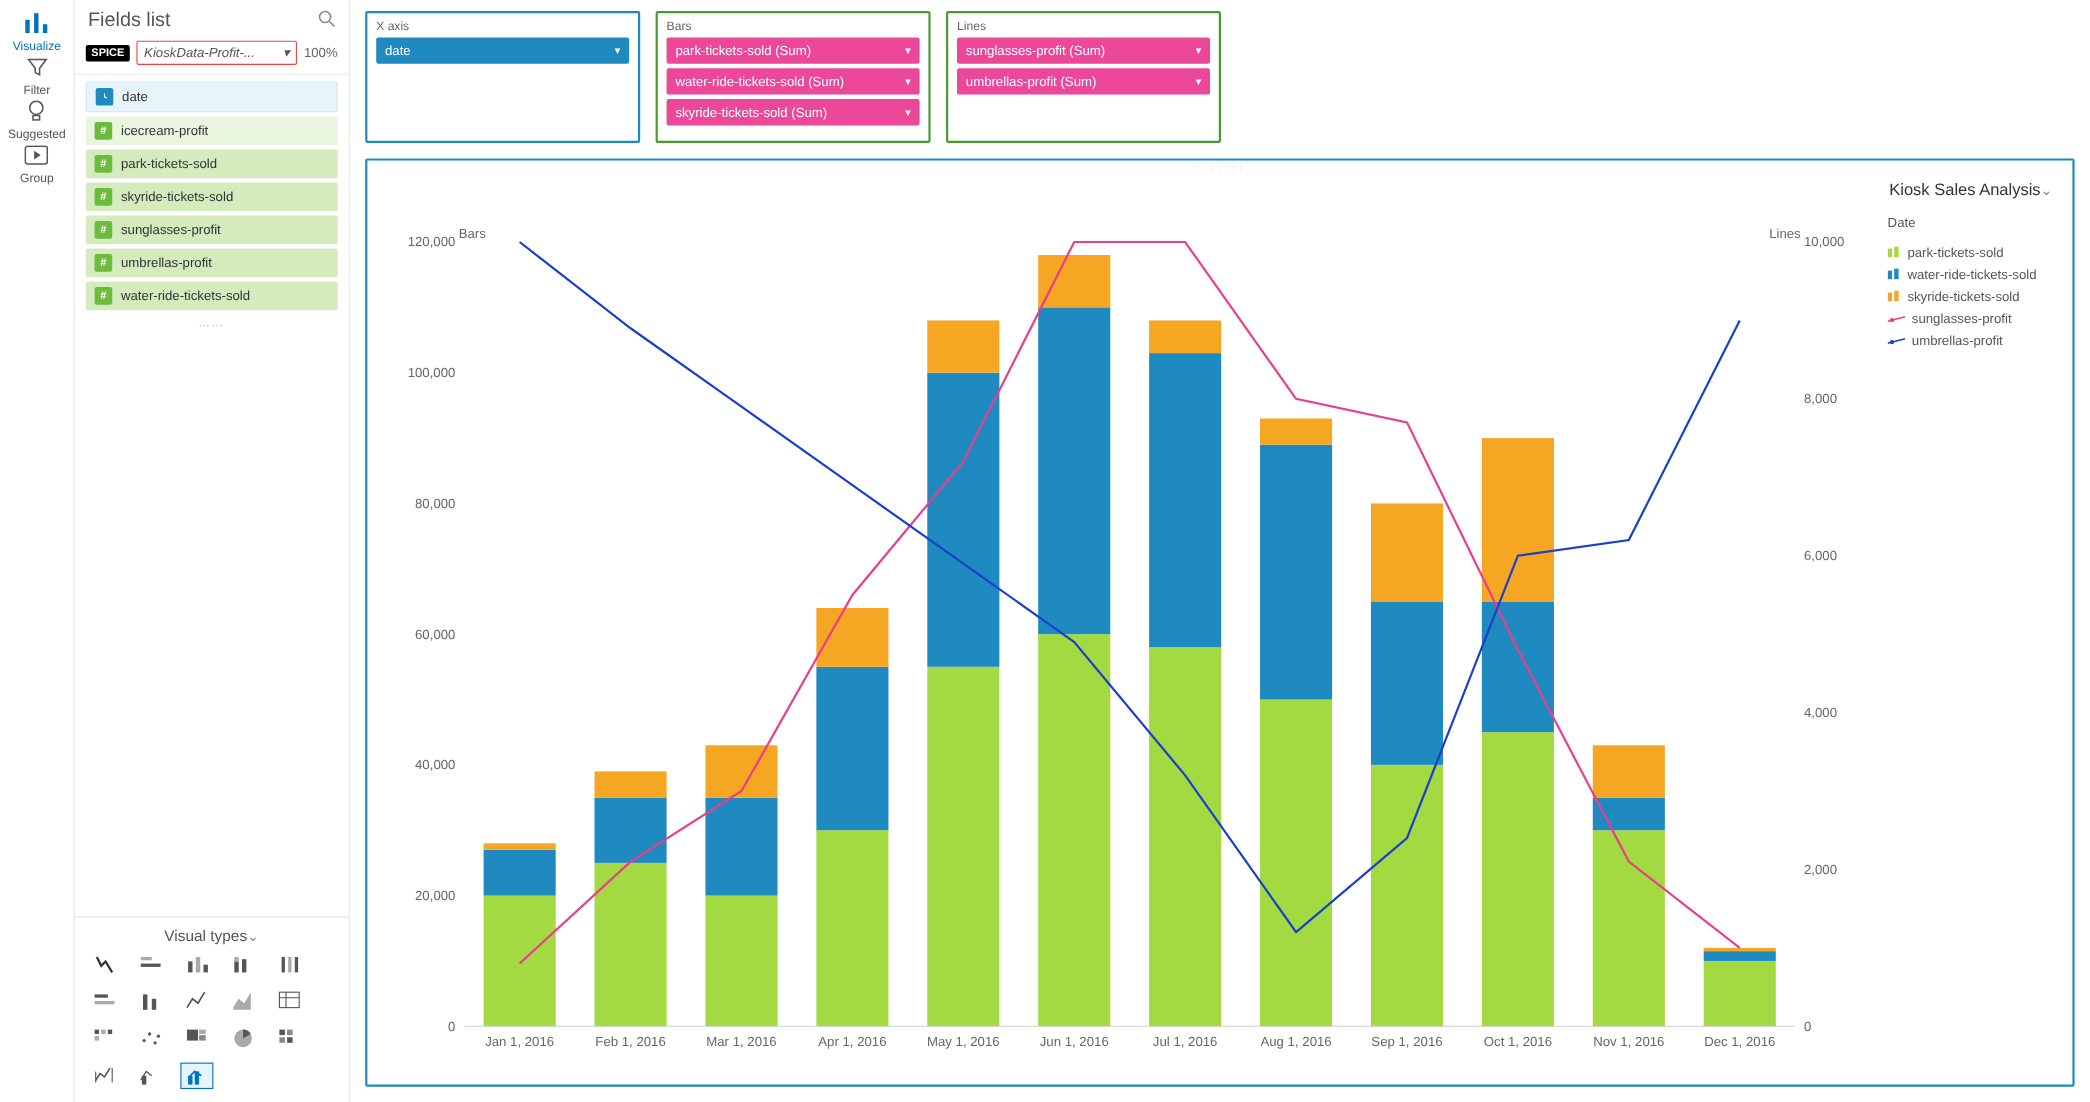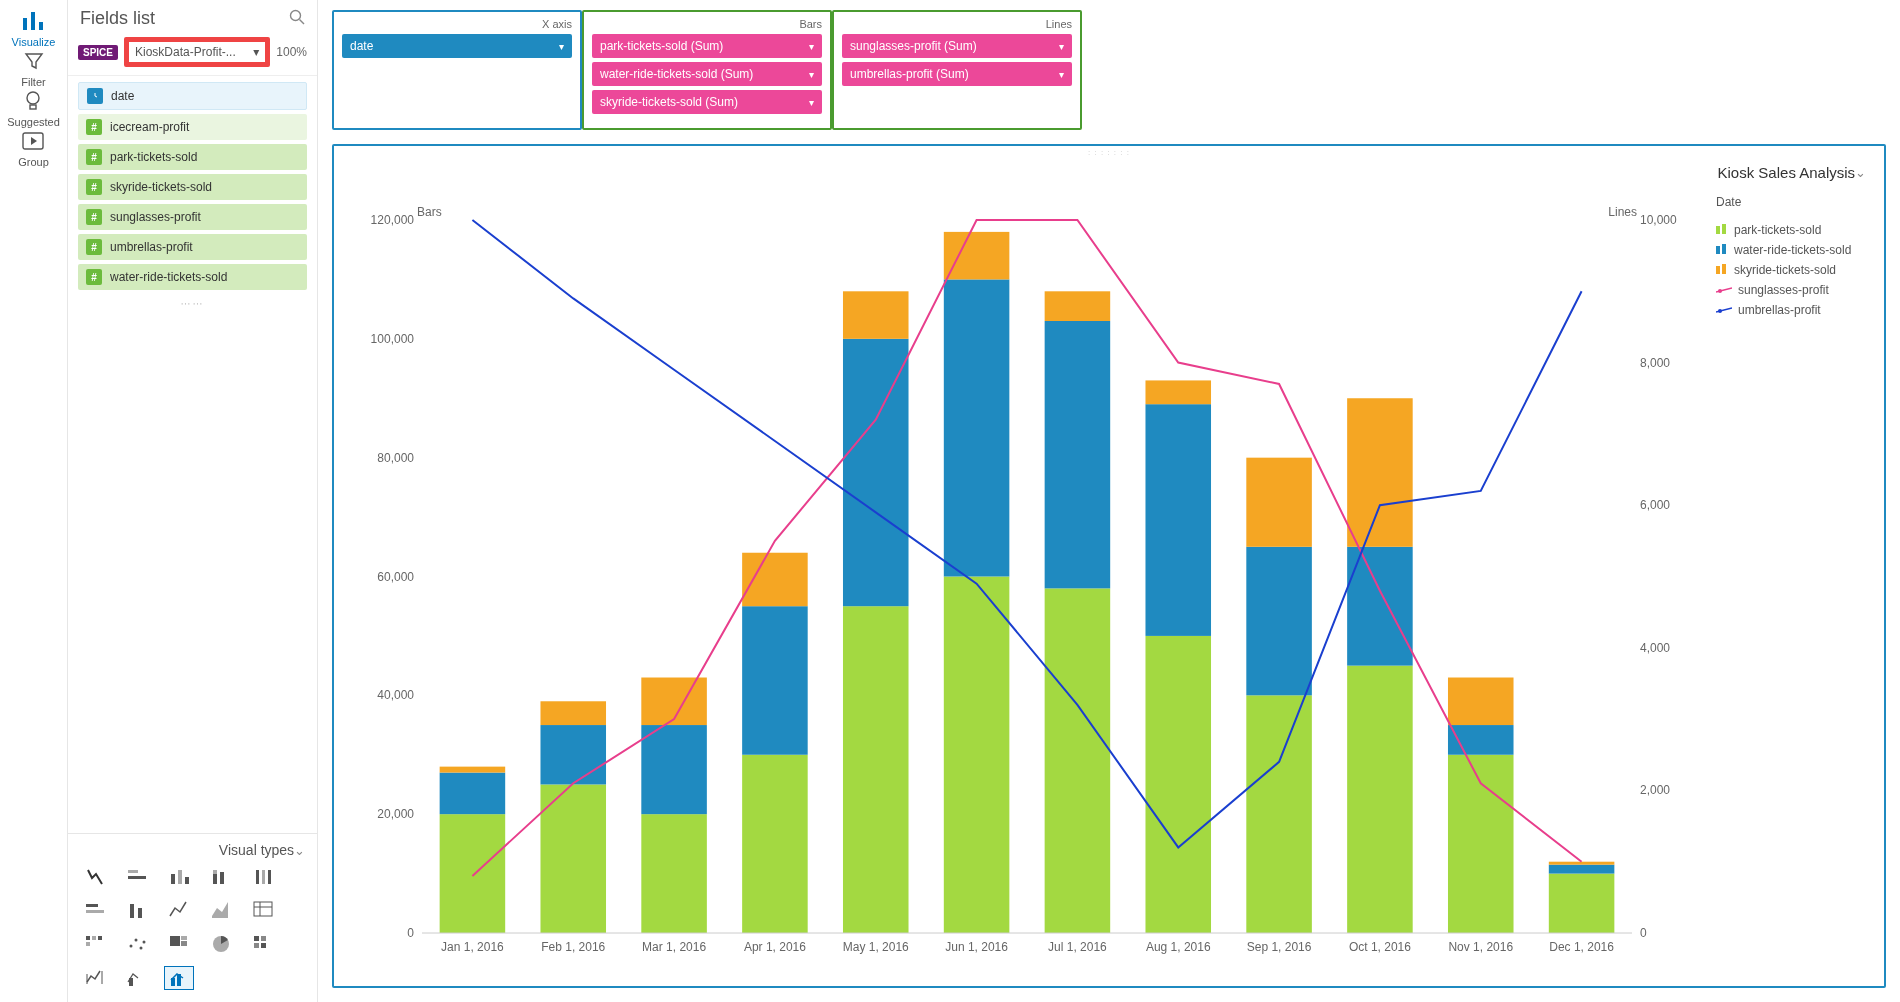--- a/index.html
+++ b/index.html
@@ -13,47 +13,47 @@
 .rail-item.active { color: #0073bb; }
 .rail-item .ico { width: 26px; height: 26px; display: flex; align-items: center; justify-content: center; }
 .rail-item span.lbl { font-size: 11px; }
 
 
 .fields-panel { width: 250px; border-right: 1px solid #e6e6e6; display: flex; flex-direction: column; }
 .fields-head { display: flex; align-items: center; justify-content: space-between; padding: 8px 12px 4px 12px; }
 .fields-head h2 { font-size: 18px; font-weight: 400; color: #555; }
 .search-ico { color: #888; cursor: pointer; }
 .dataset-row { display: flex; align-items: center; gap: 6px; padding: 4px 10px 8px 10px; border-bottom: 1px solid #eee; }
-.spice-badge { background: #701a75; color: #fff; font-size: 10px; font-weight: 700; padding: 2px 5px; border-radius: 2px; }
-.dataset-select { flex: 1; display: flex; align-items: flex-start; justify-content: space-between; border: 5px solid #ef4444; border-radius: 2px; padding: 3px 6px; font-size: 12px; color: #555; background: #fff; cursor: pointer; }
+.spice-badge { background: #000000; color: #fff; font-size: 10px; font-weight: 700; padding: 2px 5px; border-radius: 2px; }
+.dataset-select { flex: 1; display: flex; align-items: flex-start; justify-content: space-between; border: 1px solid #ef4444; border-radius: 2px; padding: 3px 6px; font-size: 12px; color: #555; background: #fff; cursor: pointer; font-style: italic; }
 .pct { font-size: 12px; color: #666; }
 .field-list { padding: 6px 10px; display: flex; flex-direction: column; gap: 4px; }
 .field-pill { display: flex; align-items: center; gap: 8px; padding: 5px 8px; border-radius: 2px; font-size: 12px; color: #333; cursor: grab; }
 .field-pill.date { background: #e8f4fb; border: 1px solid #d0e8f5; }
 .field-pill.number { background: #eaf5e0; }
 .field-pill.number.used { background: #d3ebbd; }
 .type-ico { width: 16px; height: 16px; display: flex; align-items: center; justify-content: center; border-radius: 2px; font-size: 10px; font-weight: 700; color: #fff; }
 .type-ico.date { background: #1f8ac0; }
 .type-ico.num { background: #6cbb3c; }
 .drag-dots { text-align: center; color: #bbb; font-size: 10px; letter-spacing: 2px; padding: 2px 0; }
 
 
 .visual-types { border-top: 1px solid #e6e6e6; padding: 8px 12px 12px 12px; margin-top: auto; }
-.vt-head { display: flex; justify-content: flex-end; align-items: center; margin-bottom: 6px; }
+.vt-head { display: flex; justify-content: center; align-items: center; margin-bottom: 6px; }
 .vt-head h3 { font-size: 14px; font-weight: 400; color: #555; }
 .vt-grid { display: grid; grid-template-columns: repeat(5, 30px); gap: 10px 12px; }
 .vt-cell { width: 30px; height: 24px; display: flex; align-items: center; justify-content: center; cursor: pointer; color: #555; border: 1px solid transparent; }
 .vt-cell.selected { border: 1px solid #0073bb; background: #e8f4fb; }
 
 
 .main { flex: 1; display: flex; flex-direction: column; }
 .field-wells-bar { height: 26px; border-bottom: 1px solid #e6e6e6; display: flex; align-items: center; padding: 0 14px; color: #888; font-size: 12px; justify-content: space-between; }
 .chev-up { color: #888; font-size: 14px; cursor: pointer; }
 
-.wells-row { display: flex; padding: 10px 14px 14px 14px; text-align: right; }
+.wells-row { display: flex; gap: 14px; padding: 10px 14px 14px 14px; }
 .well { border: 2px solid #ccc; border-radius: 2px; padding: 6px 8px 8px 8px; min-height: 120px; }
 .well.active { border-color: #1f8ac0; }
 .well.bars { border-color: #4a9b2f; }
 .well.lines { border-color: #4a9b2f; }
 .well-title { font-size: 11px; color: #666; margin-bottom: 4px; }
 .well-pill { display: flex; align-items: center; justify-content: space-between; padding: 5px 8px; border-radius: 2px; font-size: 12px; color: #fff; margin-bottom: 4px; cursor: pointer; }
 .well-pill.blue { background: #1f8ac0; }
 .well-pill.green { background: #ec4899; }
 .well-placeholder { color: #1f8ac0; font-size: 12px; padding: 4px 2px; cursor: pointer; }
 .well .chev { color: #fff; font-size: 10px; }

